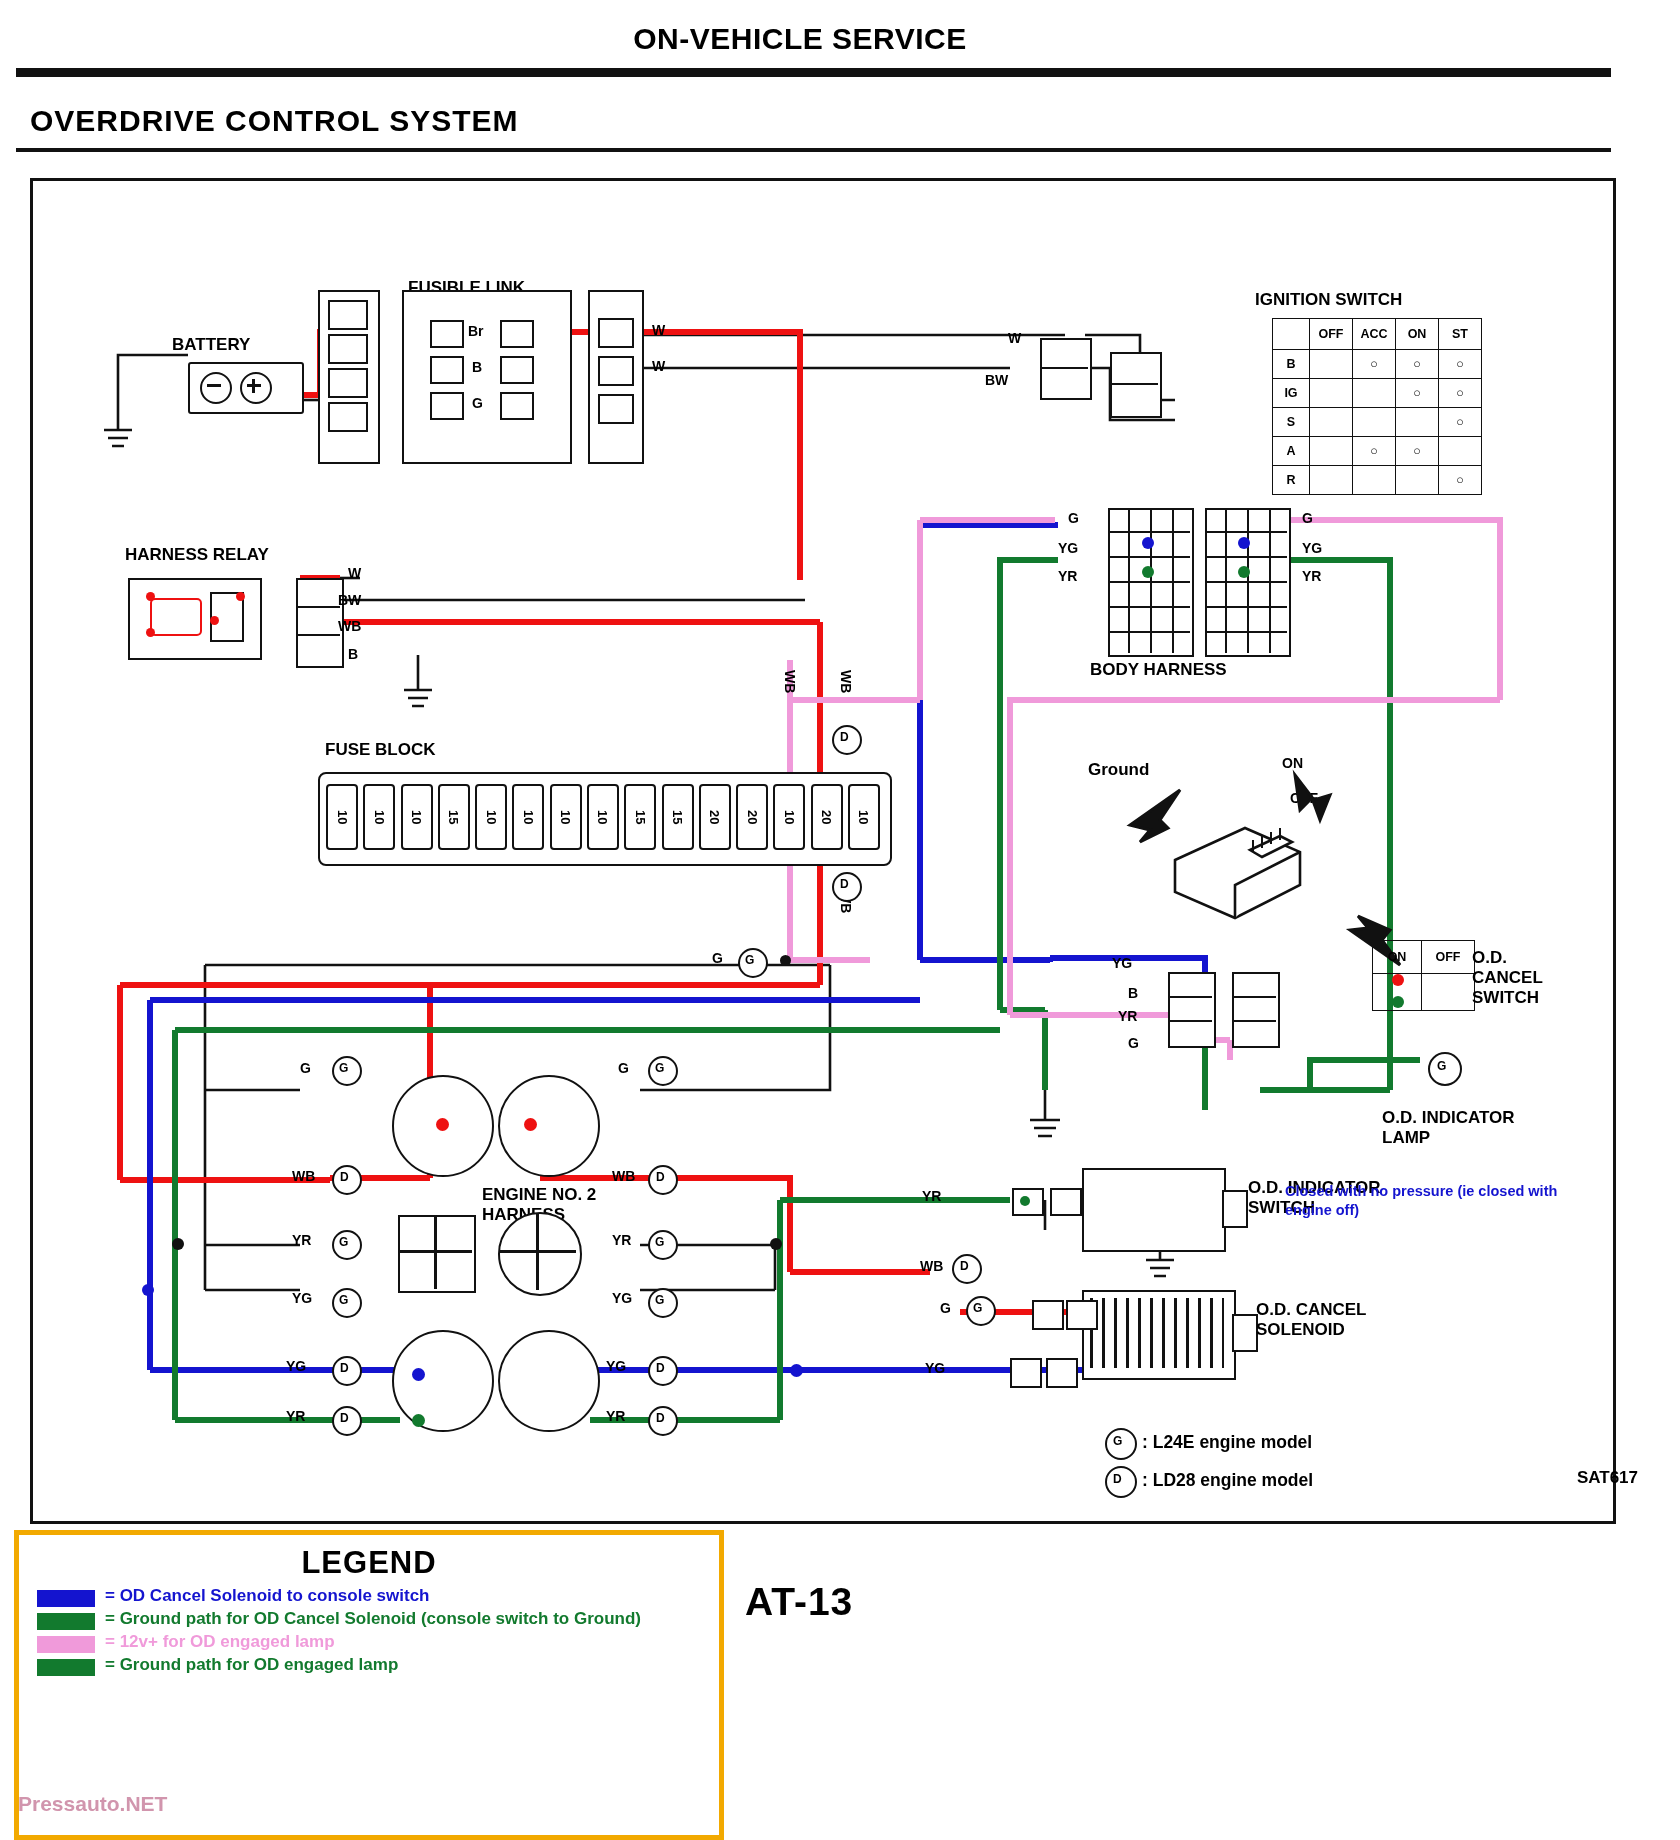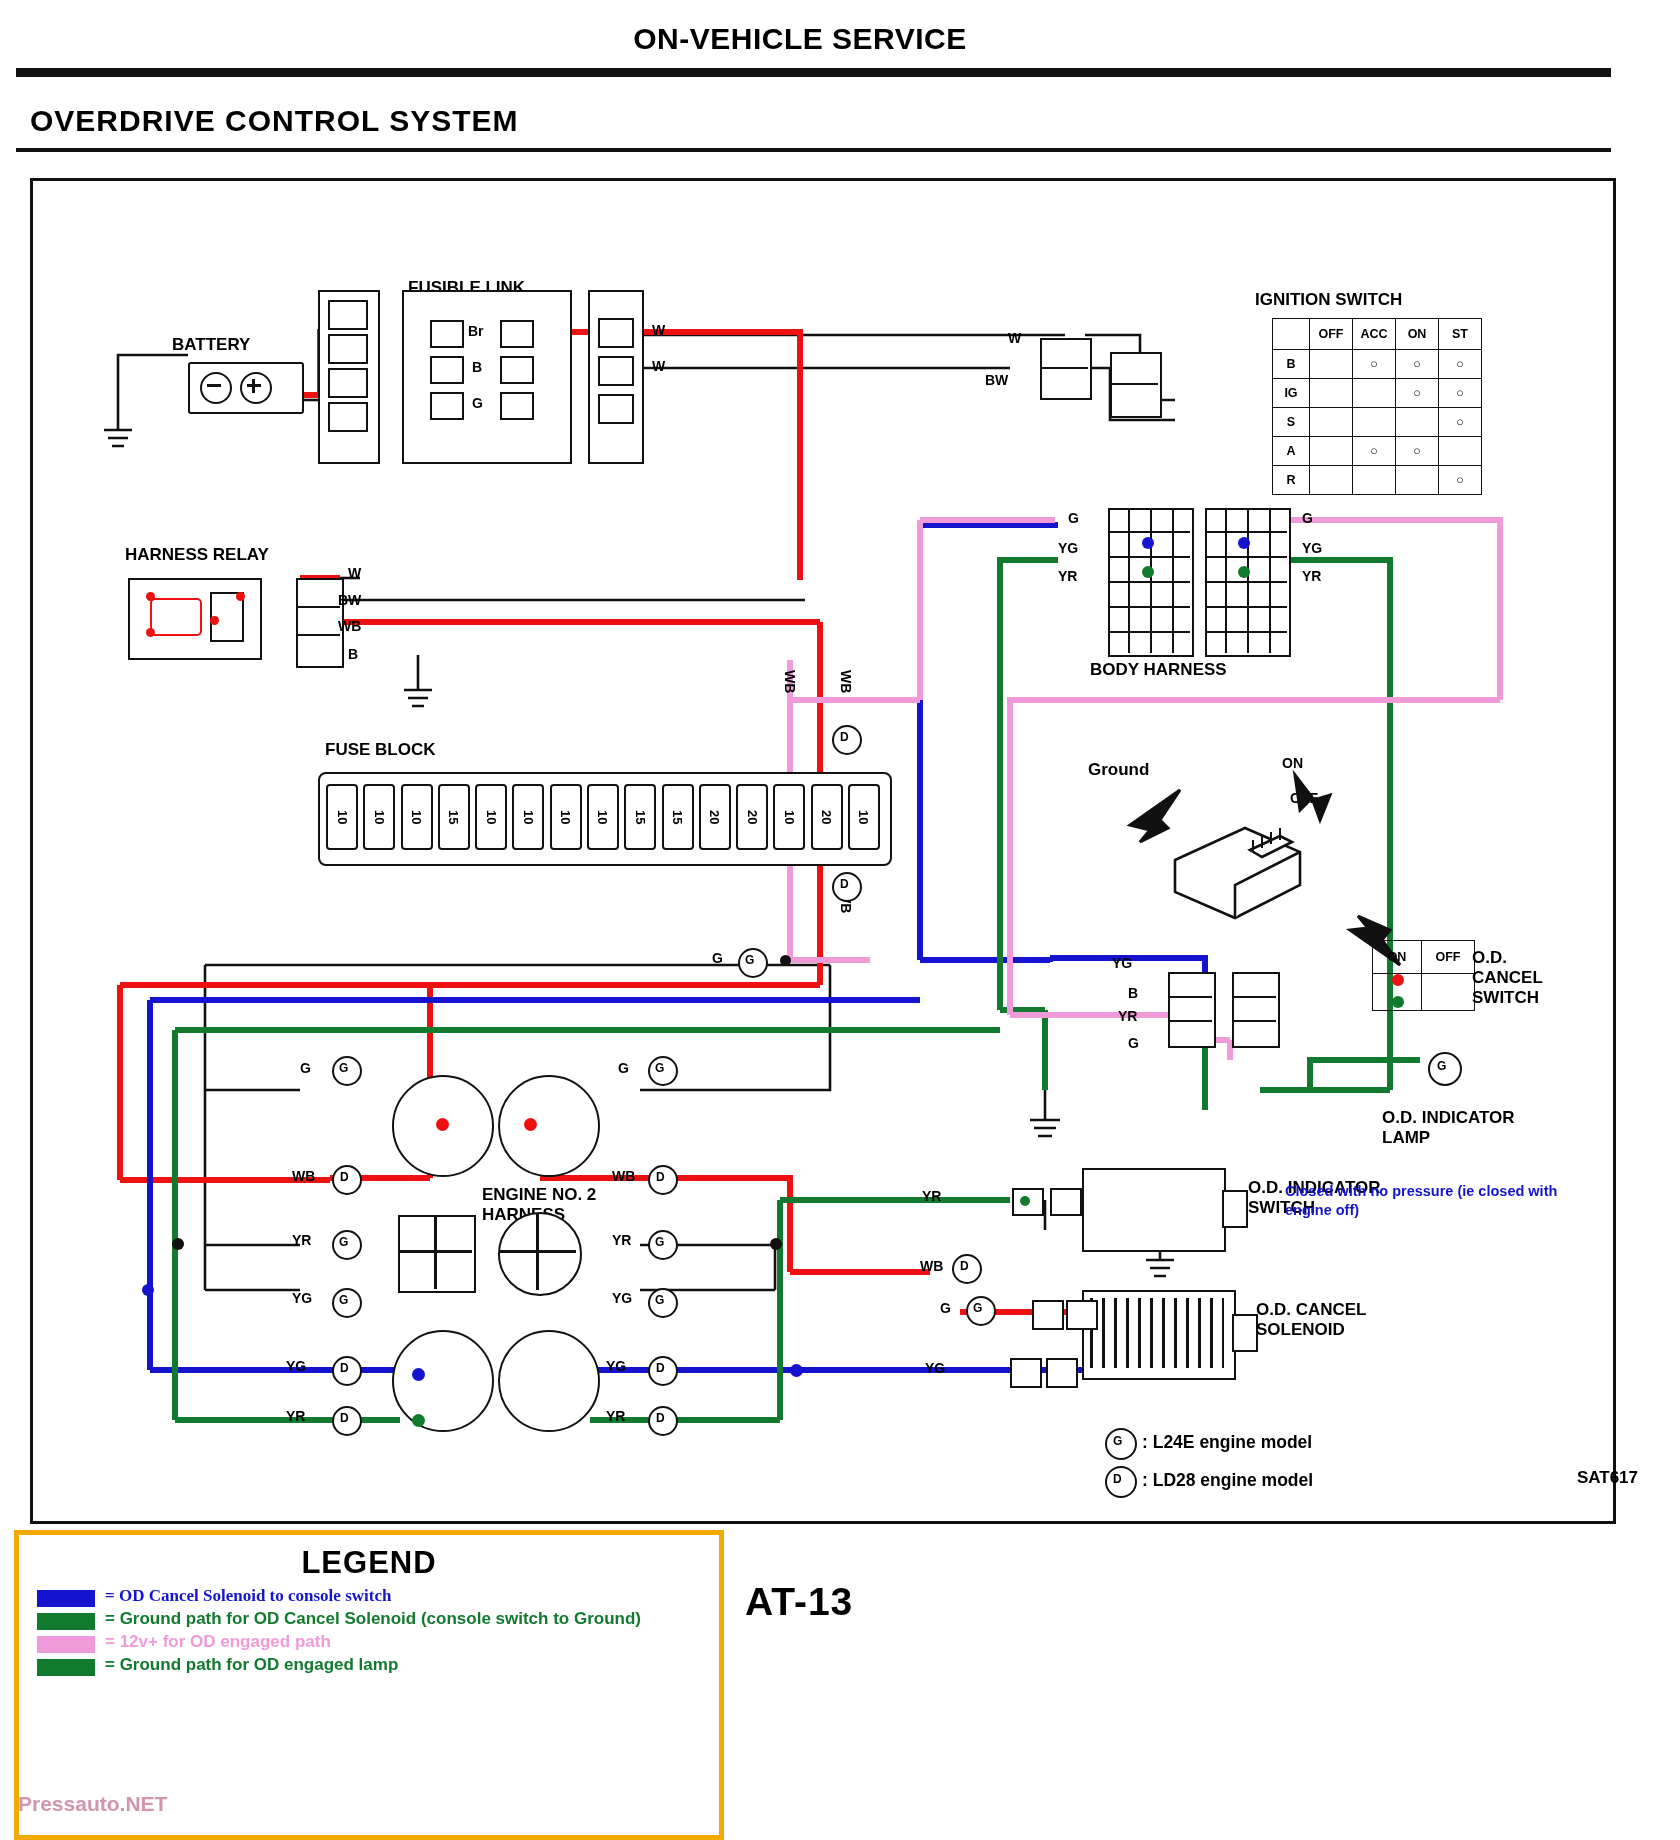--- a/index.html
+++ b/index.html
@@ -508,29 +508,29 @@
   <div class="lblxs" style="left:1113px;top:1472px;">D</div>
   <div class="keyrow" style="left:1142px;top:1470px;">: LD28 engine model</div>
 
   <div class="sat">SAT617</div>
 
   <div class="legend">
     <h2>LEGEND</h2>
     <div id="legend-rows">
         <div class="lgrow">
           <div class="sw" style="background: rgb(20, 20, 207);"></div>
-          <div class="lgtxt" style="color: rgb(20, 20, 207); font-family: Liberation Serif, serif;">= OD Cancel Solenoid to console switch</div>
+          <div class="lgtxt" style="color: rgb(20, 20, 207);">= OD Cancel Solenoid to console switch</div>
         </div>
         <div class="lgrow">
           <div class="sw" style="background: rgb(18, 122, 46);"></div>
           <div class="lgtxt" style="color: rgb(18, 122, 46);">= Ground path for OD Cancel Solenoid (console switch to Ground)</div>
         </div>
         <div class="lgrow">
           <div class="sw" style="background: rgb(240, 154, 218);"></div>
-          <div class="lgtxt" style="color: rgb(240, 154, 218);">= 12v+ for OD engaged path</div>
+          <div class="lgtxt" style="color: rgb(240, 154, 218);">= 12v+ for OD engaged lamp</div>
         </div>
         <div class="lgrow">
           <div class="sw" style="background: rgb(18, 122, 46);"></div>
           <div class="lgtxt" style="color: rgb(18, 122, 46);">= Ground path for OD engaged lamp</div>
         </div>
       </div>
   </div>
   <div class="at13">AT-13</div>
   <div class="wm">Pressauto.NET</div>
 

